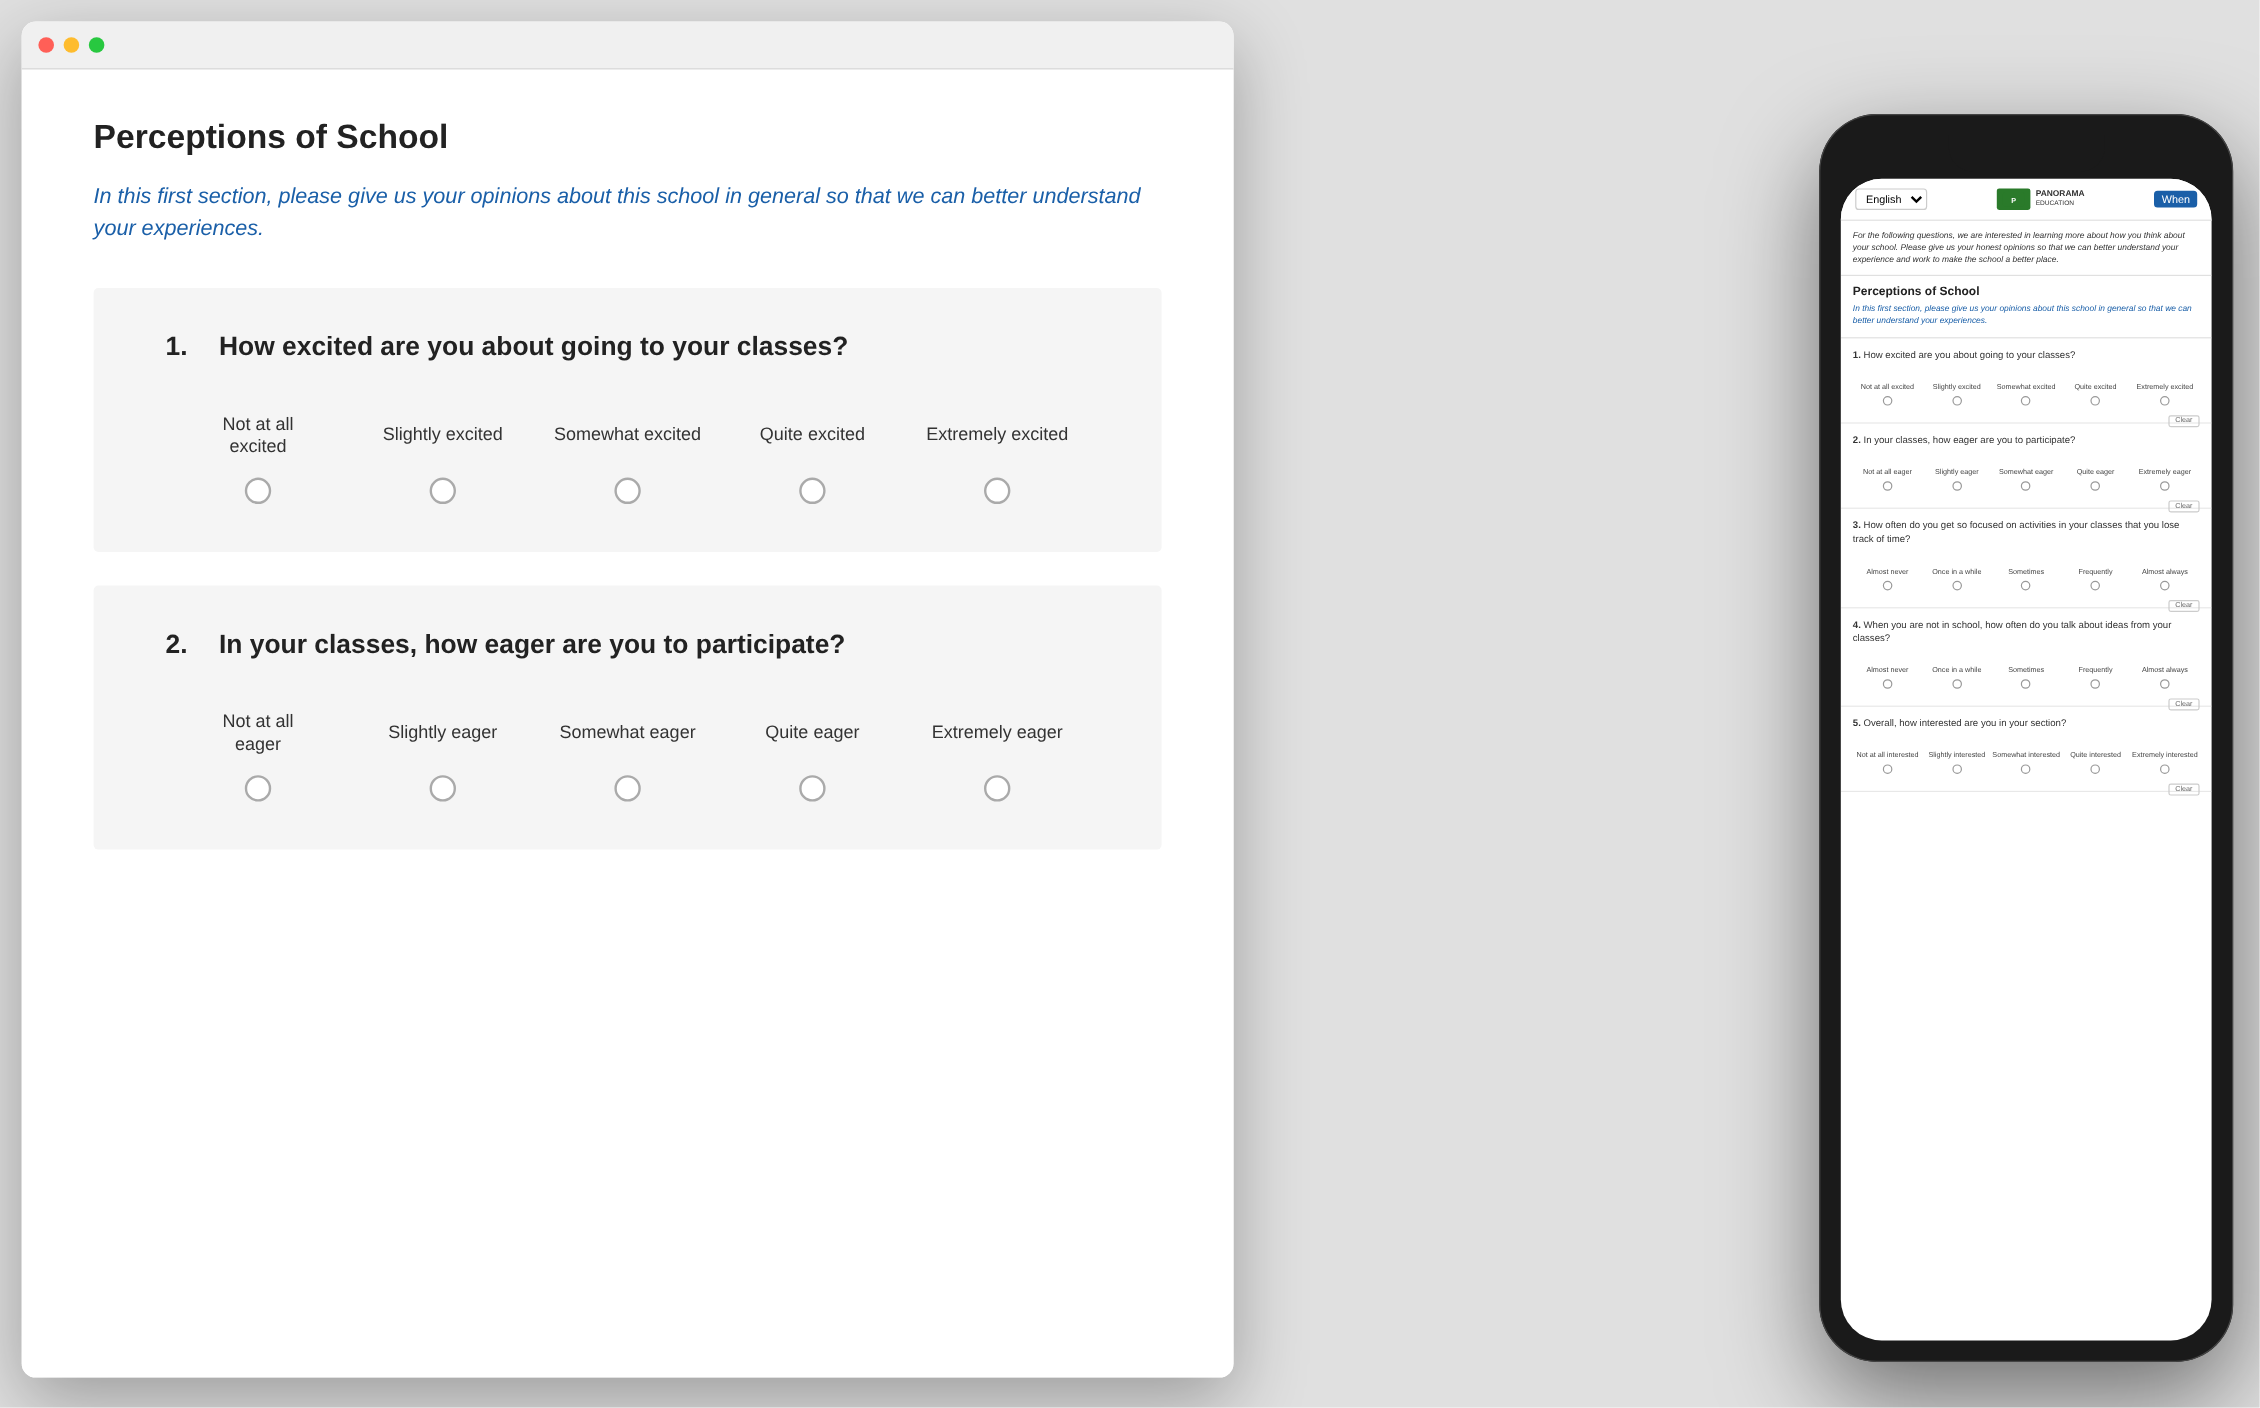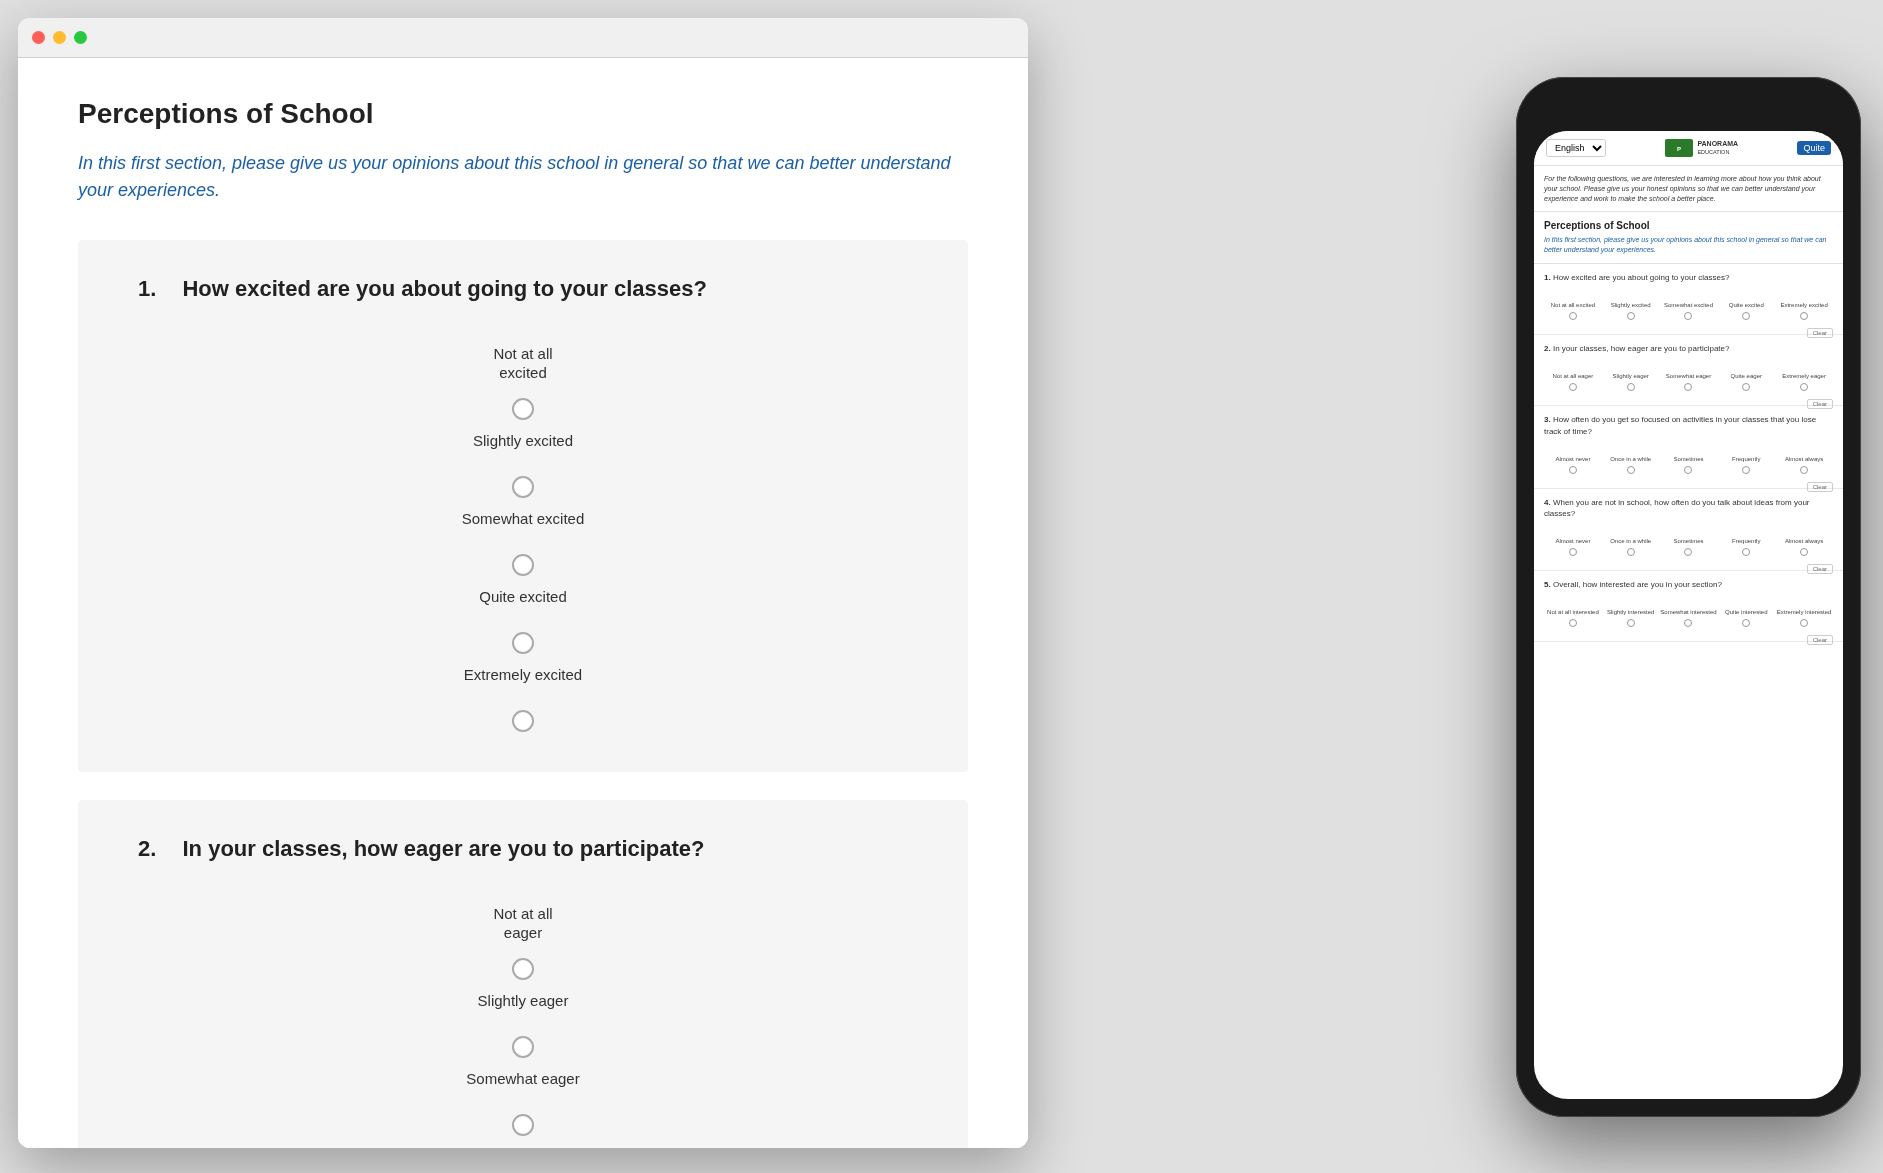--- a/index.html
+++ b/index.html
@@ -88,21 +88,20 @@
     }
 
     .question-number {
       margin-right: 20px;
     }
 
     .options-row {
       display: flex;
       gap: 0;
       width: 100%;
-      flex-direction: column;
     }
 
     .option-item {
       display: flex;
       flex-direction: column;
       align-items: center;
       flex: 1;
       gap: 14px;
     }
 
@@ -122,21 +121,21 @@
       height: 22px;
       border-radius: 50%;
       border: 2px solid #aaa;
       background: #fff;
       cursor: pointer;
     }
 
     
     .phone-container {
       position: absolute;
-      top: 77px;
+      top: 95px;
       right: 22px;
       width: 345px;
       height: 1040px;
     }
 
     .phone-shell {
       width: 345px;
       height: 1040px;
       background: #1a1a1a;
       border-radius: 48px;
@@ -394,21 +393,21 @@
         </select>
         <div class="phone-logo">
           <div class="phone-logo-box">
             <svg width="18" height="12" viewBox="0 0 18 12">
               <rect width="18" height="12" fill="#2a7a2a" rx="2"></rect>
               <text x="9" y="9" text-anchor="middle" fill="white" font-size="6" font-weight="bold">P</text>
             </svg>
           </div>
           <span class="phone-logo-text">PANORAMA<br><span style="font-size:5.5px;font-weight:400;">EDUCATION</span></span>
         </div>
-        <button class="phone-exit-btn">Quite</button>
+        <button class="phone-exit-btn">When</button>
       </div>
 
       <div class="phone-inner">
 
         <div class="phone-intro">For the following questions, we are interested in learning more about how you think about your school. Please give us your honest opinions so that we can better understand your experience and work to make the school a better place.</div>
 
         <div class="phone-section-title">Perceptions of School</div>
         <div class="phone-section-subtitle">In this first section, please give us your opinions about this school in general so that we can better understand your experiences.</div>
 
         <div class="phone-question">

